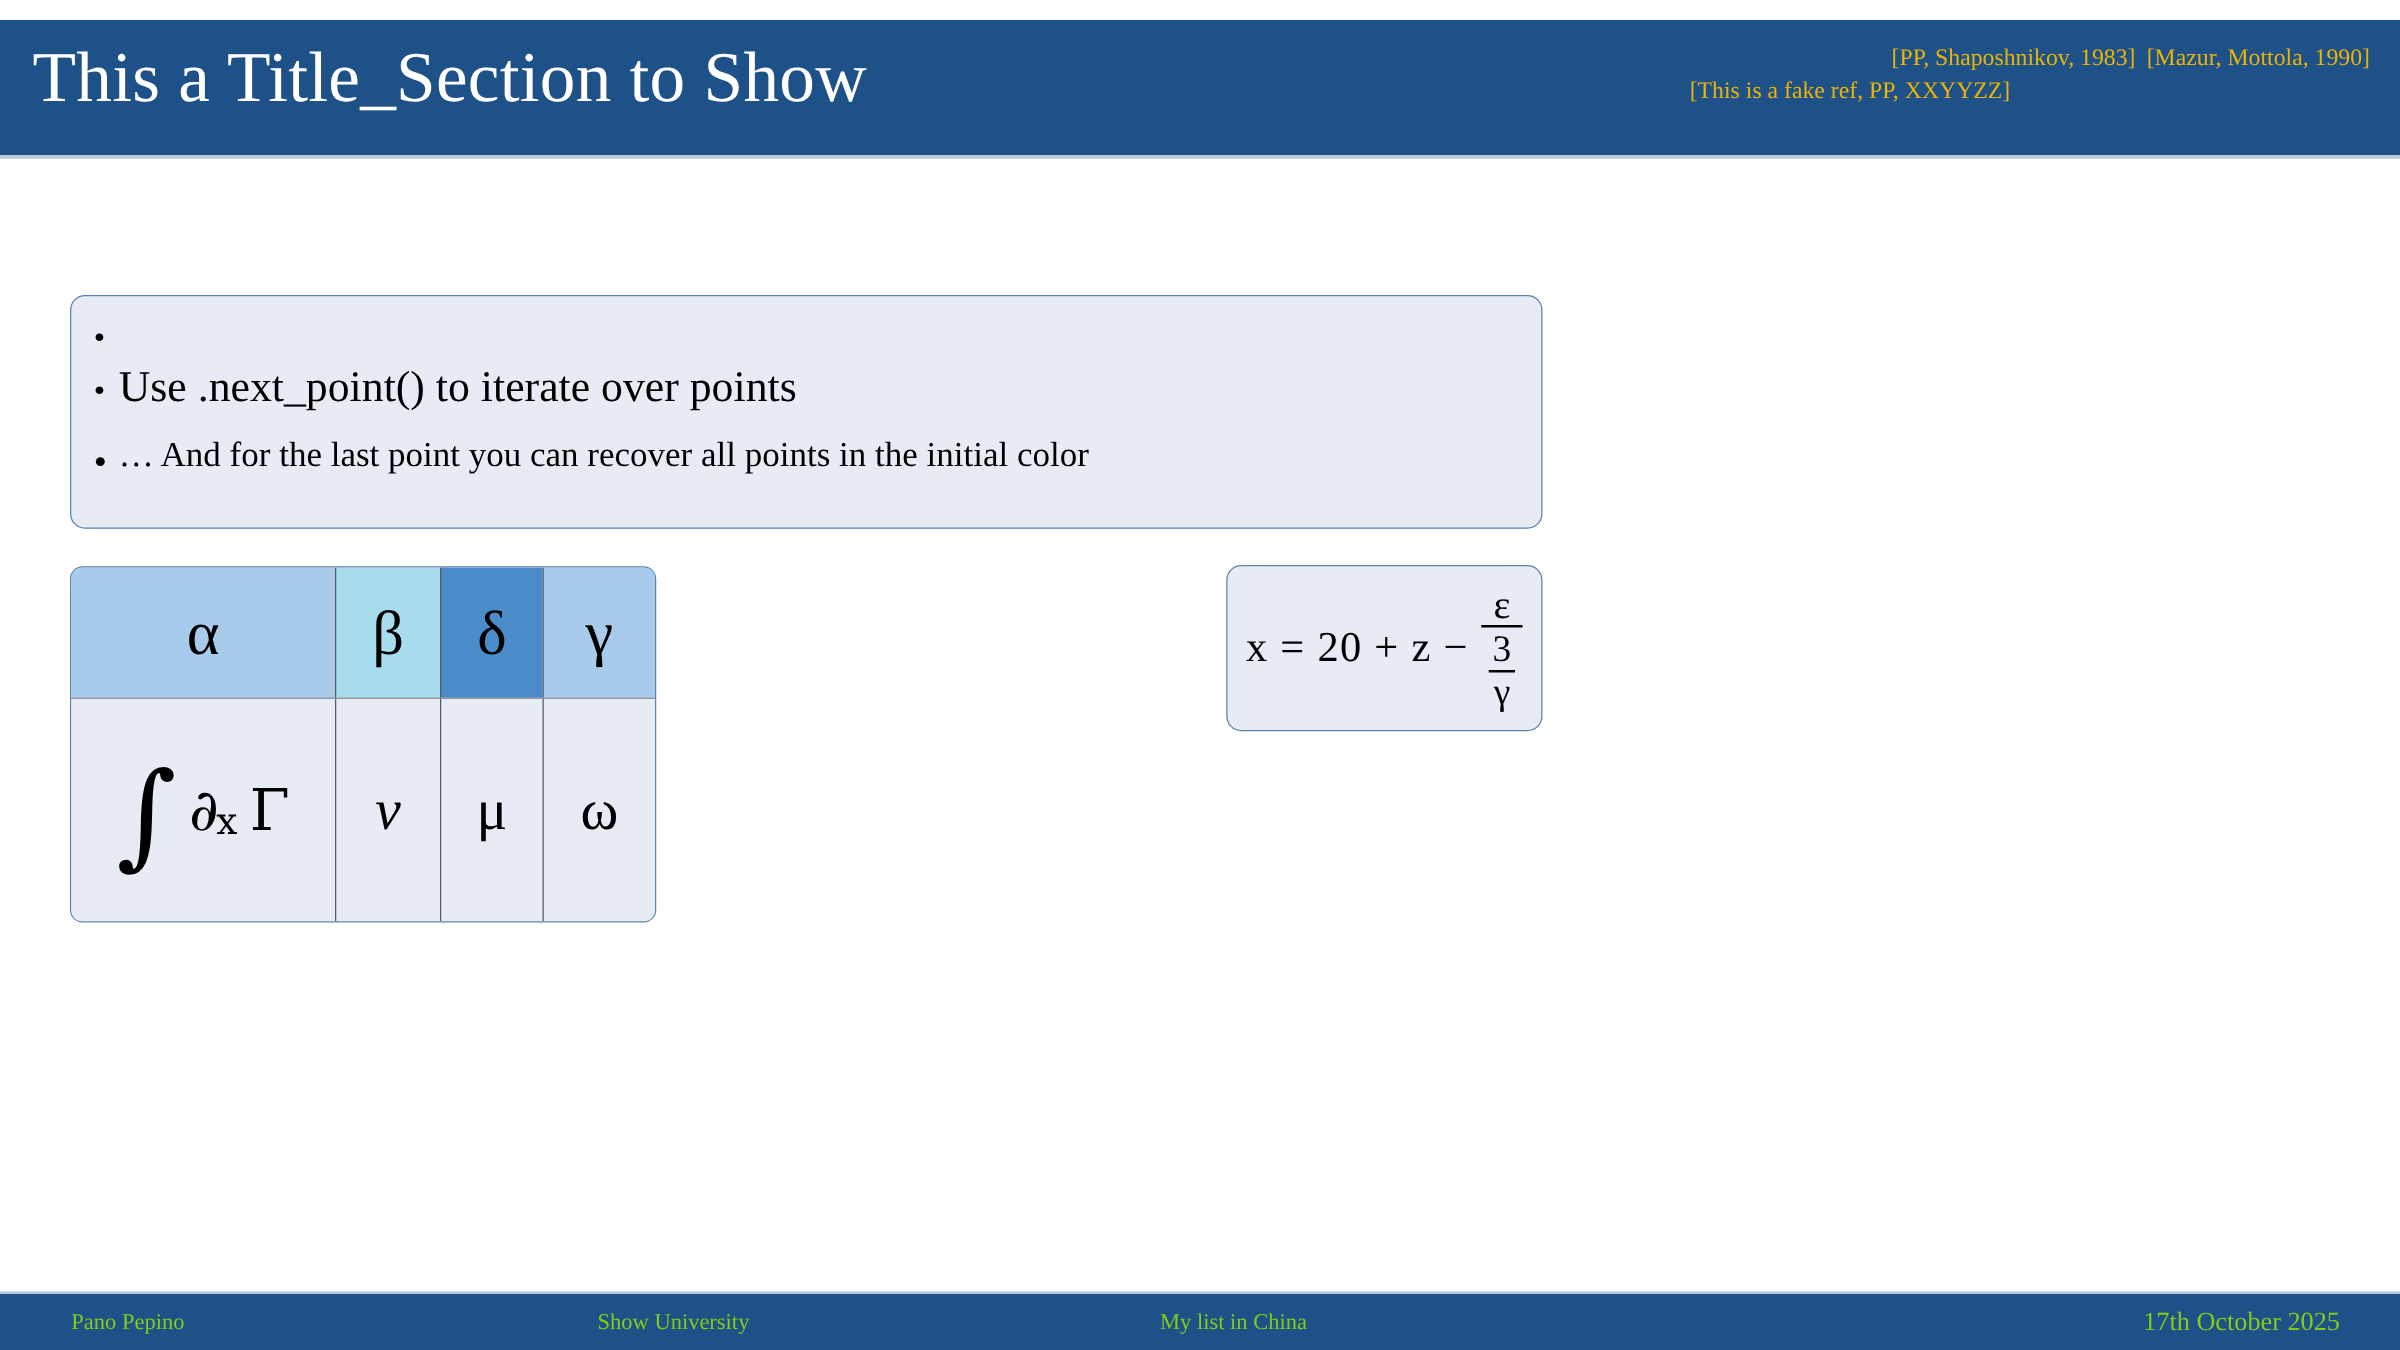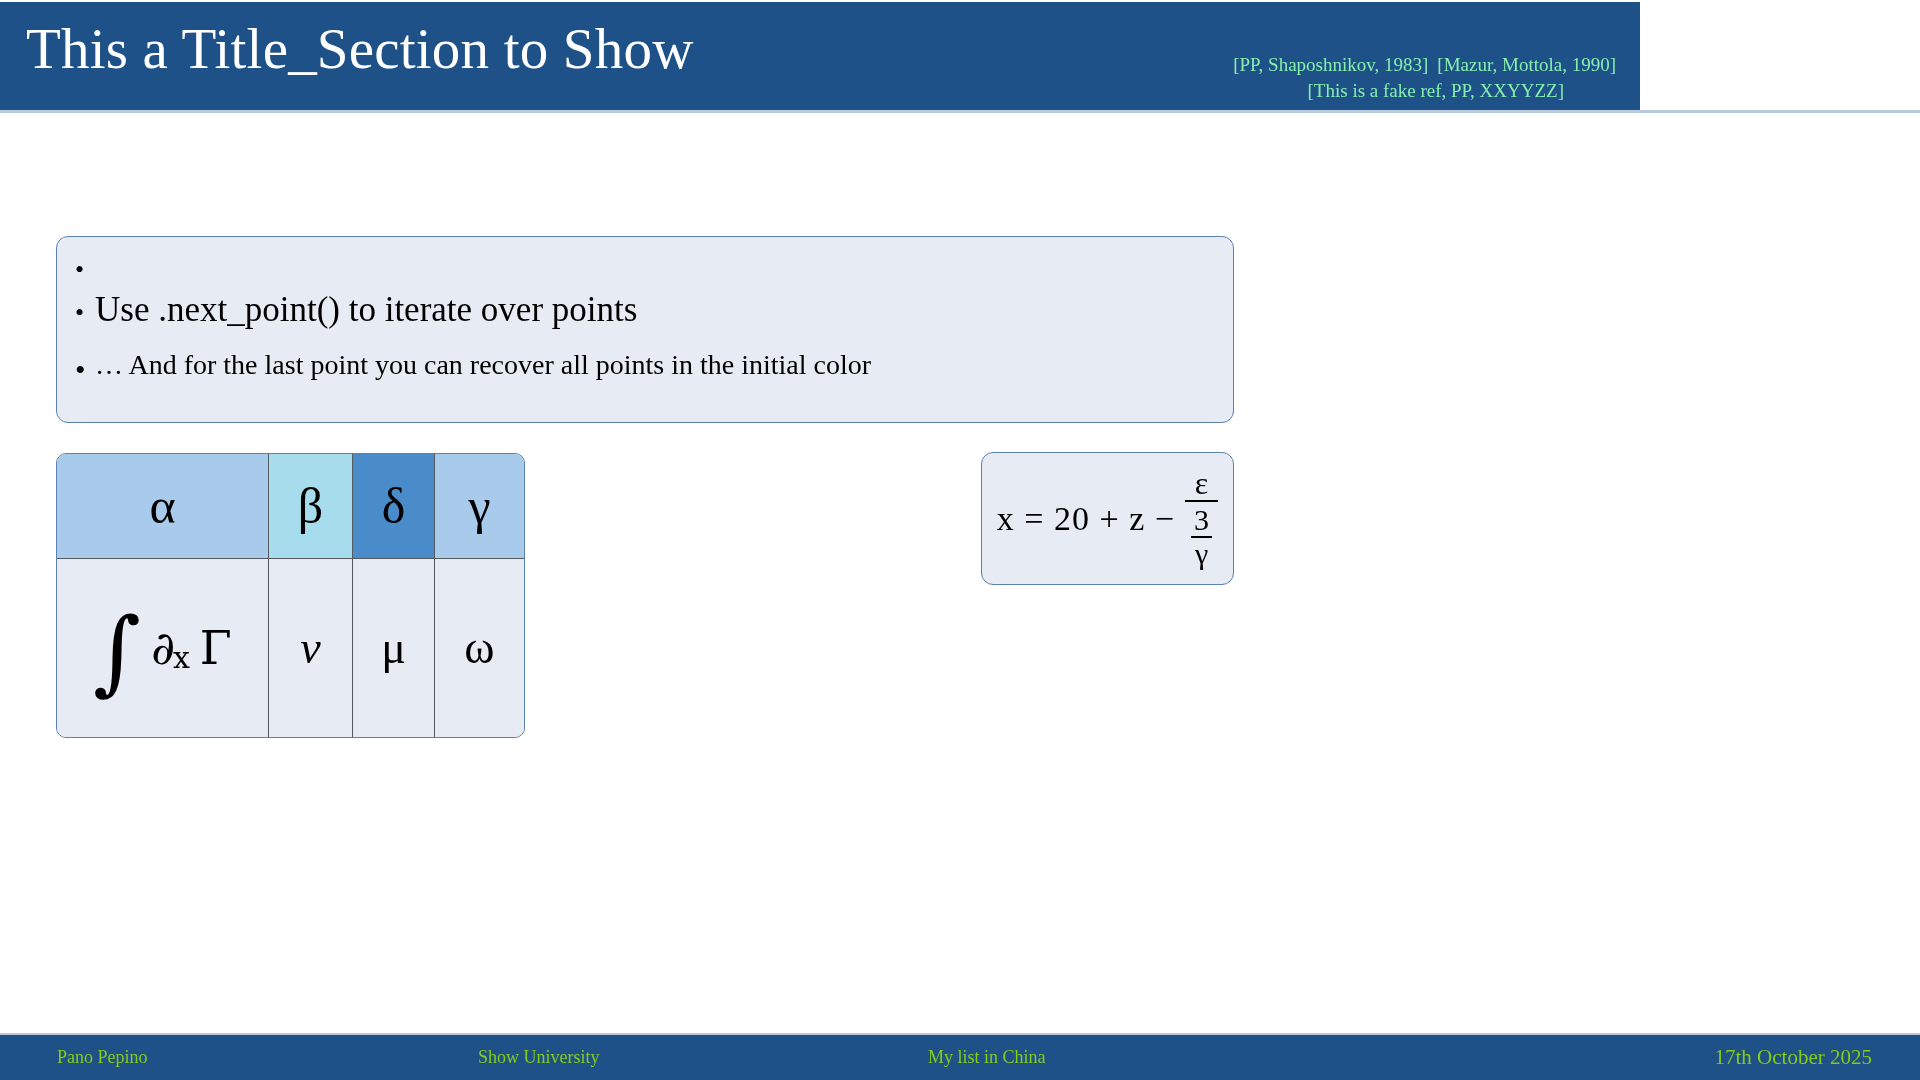--- a/index.html
+++ b/index.html
@@ -13,22 +13,22 @@
     position: relative;
     overflow: hidden;
     font-family: "Liberation Serif", "DejaVu Serif", serif;
     color: #000000;
   }
 
   
   .header-bar {
     position: absolute;
     left: 0;
-    top: 2px;
-    width: 1640px;
+    top: 16px;
+    width: 1920px;
     height: 108px;
     background: #1f5189;
     box-sizing: border-box;
   }
   .header-bar::after {
     content: "";
     position: absolute;
     left: 0;
     bottom: -3px;
     width: 1920px;
@@ -44,27 +44,27 @@
     color: #ffffff;
     white-space: nowrap;
     letter-spacing: 0.2px;
   }
   .header-refs {
     position: absolute;
     right: 24px;
     top: 18px;
     width: 780px;
     text-align: right;
-    color: #86efac;
+    color: #eab308;
     font-size: 19px;
     line-height: 26px;
-    margin-top: 32px;
   }
   .header-refs .ref-line-2 {
     display: block;
+    text-align: center;
     padding-right: 52px;
   }
   .header-refs .ref-item + .ref-item {
     margin-left: 9px;
   }
 
   
   .blb-box {
     position: absolute;
     left: 56px;

